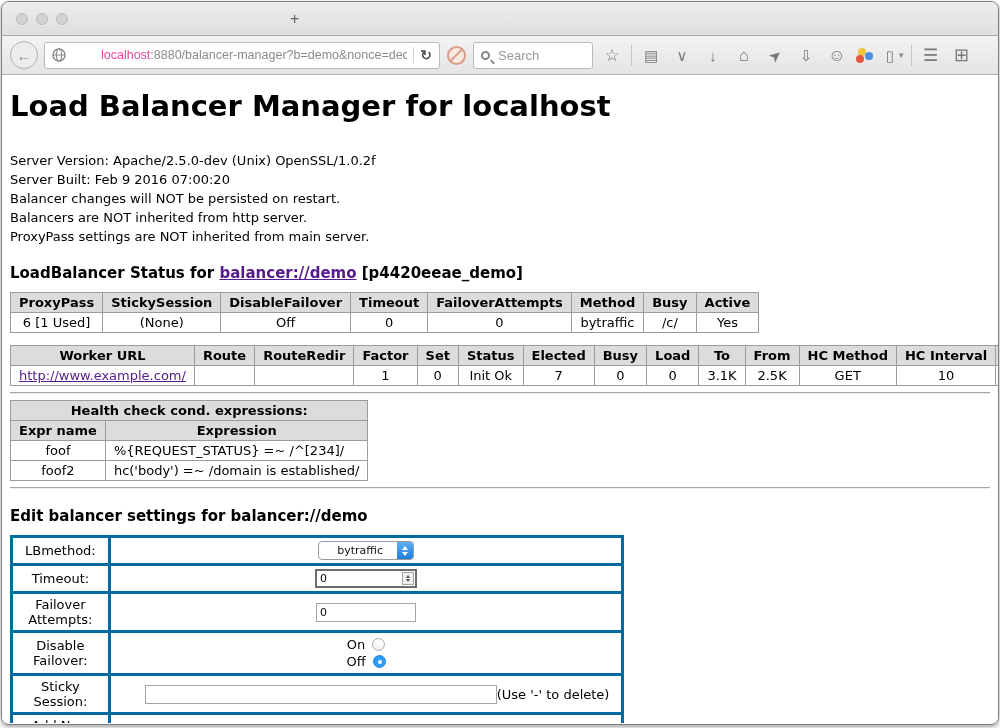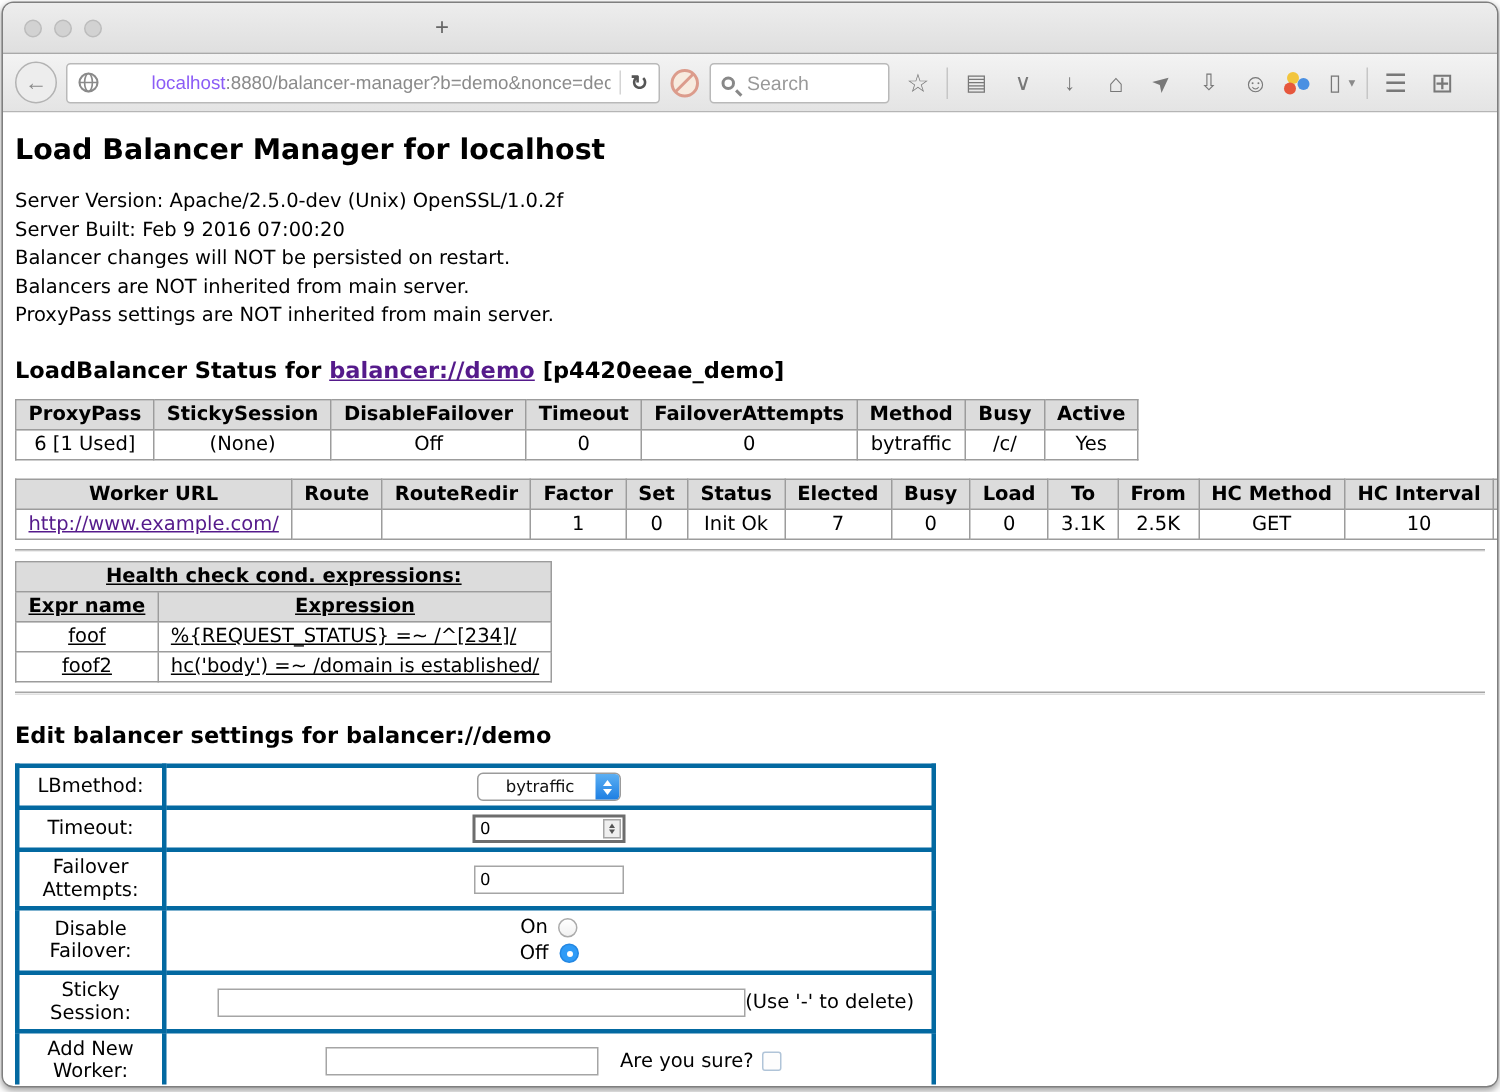--- a/index.html
+++ b/index.html
@@ -43,21 +43,21 @@
     width:28px; height:28px; border-radius:50%; background:#ededed;
     border:1px solid #b3b3b3; color:#8a8a8a; font-size:15px;
     display:flex; align-items:center; justify-content:center; flex:none; margin-right:-1px;
   }
   .urlbar {
     width:396px; height:27px; background:#fff; border:1px solid #b9b9b9; border-radius:3px;
     display:flex; align-items:center; padding:0 7px; gap:6px; flex:none;
   }
   .globe { width:14px; height:14px; flex:none; }
   .url-text { flex:1; font-size:12.5px; white-space:nowrap; overflow:hidden; }
-  .url-host { color:#8b5cf6;padding-left:29px; }
+  .url-host { color:#ec4899;padding-left:29px; }
   .url-rest { color:#8b8b8b; }
   .mini-sep { width:1px; height:16px; background:#d4d4d4; flex:none; }
   .reload { color:#555; font-size:14px; font-weight:bold; flex:none; }
   .block-icon {
     width:19px; height:19px; border-radius:50%; border:2px solid #dc9c8c;
     position:relative; flex:none; background:#f7ebdf;
   }
   .block-icon::after {
     content:""; position:absolute; left:-1px; top:6.5px; width:17px; height:2px;
     background:#dc9c8c; transform:rotate(-45deg);
@@ -78,33 +78,33 @@
   .colordots { position:relative; width:20px; height:17px; flex:none; }
   .colordots i { position:absolute; width:8px; height:8px; border-radius:50%; }
   .dot-y { background:#f2c53d; left:2px; top:1px; }
   .dot-r { background:#e6573d; left:0; top:8px; }
   .dot-b { background:#4a90e2; left:9px; top:5px; }
   .device-group { display:flex; align-items:center; gap:2px; flex:none; }
   .caret { color:#8a8a8a; font-size:9px; }
 
   
   .content { background:#fff; height:648px; padding:0 8px; overflow:hidden; color:#000; }
-  h1.page-title { font-size:19px; margin:14px 0 14px; font-weight:bold; }
+  h1.page-title { font-size:29px; margin:14px 0 28px; font-weight:bold; }
   .info-line { font-size:13px; line-height:19px; }
   .section-heading { font-size:15px; font-weight:bold; margin:18px 0 10px; }
   a.plink { color:#551a8b; text-decoration:underline; }
   a.plink.bold { font-weight:bold; }
 
   table.data { border-collapse:collapse; font-size:13px; border:1px solid #7e7e7e; margin-bottom:12px; }
   table.data th, table.data td {
     border:1px solid #9c9c9c; padding:1px 8px; text-align:center; white-space:nowrap; height:20px;
   }
   table.data th { background:#dcdcdc; }
   table.worker { margin-bottom:0; }
-  table.health { margin-bottom:0;text-decoration:underline; }
+  table.health { margin-bottom:0; }
   table.health td:last-child { text-align:left; }
 
   hr.rule { border:0; height:2px; background:#a6a6a6; border-bottom:1px solid #ededed; margin:6px 0; }
 
   
   table.form { width:594px; border-collapse:collapse; font-size:13px; border:1px solid #8d8d8d; margin-bottom:6px; }
   table.form td { border:3px solid #0369a1; padding:3px 12px; }
   td.flabel { width:118px; text-align:center; }
   td.fval { text-align:center; }
 
@@ -216,21 +216,21 @@
     <span class="tbicon" style="font-size:17px">☰</span>
     <span class="tbicon" style="font-size:18px">⊞</span>
   </div>
 
   <div class="content">
     <h1 class="page-title">Load Balancer Manager for localhost</h1>
 
     <div class="info-line">Server Version: Apache/2.5.0-dev (Unix) OpenSSL/1.0.2f</div>
     <div class="info-line">Server Built: Feb 9 2016 07:00:20</div>
     <div class="info-line">Balancer changes will NOT be persisted on restart.</div>
-    <div class="info-line">Balancers are NOT inherited from main server.</div>
+    <div class="info-line">Balancers are NOT inherited from http server.</div>
     <div class="info-line">ProxyPass settings are NOT inherited from main server.</div>
 
     <div class="section-heading"><span>LoadBalancer Status for </span><a class="plink bold" href="#">balancer://demo</a><span> [p4420eeae_demo]</span></div>
 
     <table class="data">
       <thead>
           <tr>
             <th>ProxyPass</th>
             <th>StickySession</th>
             <th>DisableFailover</th>

